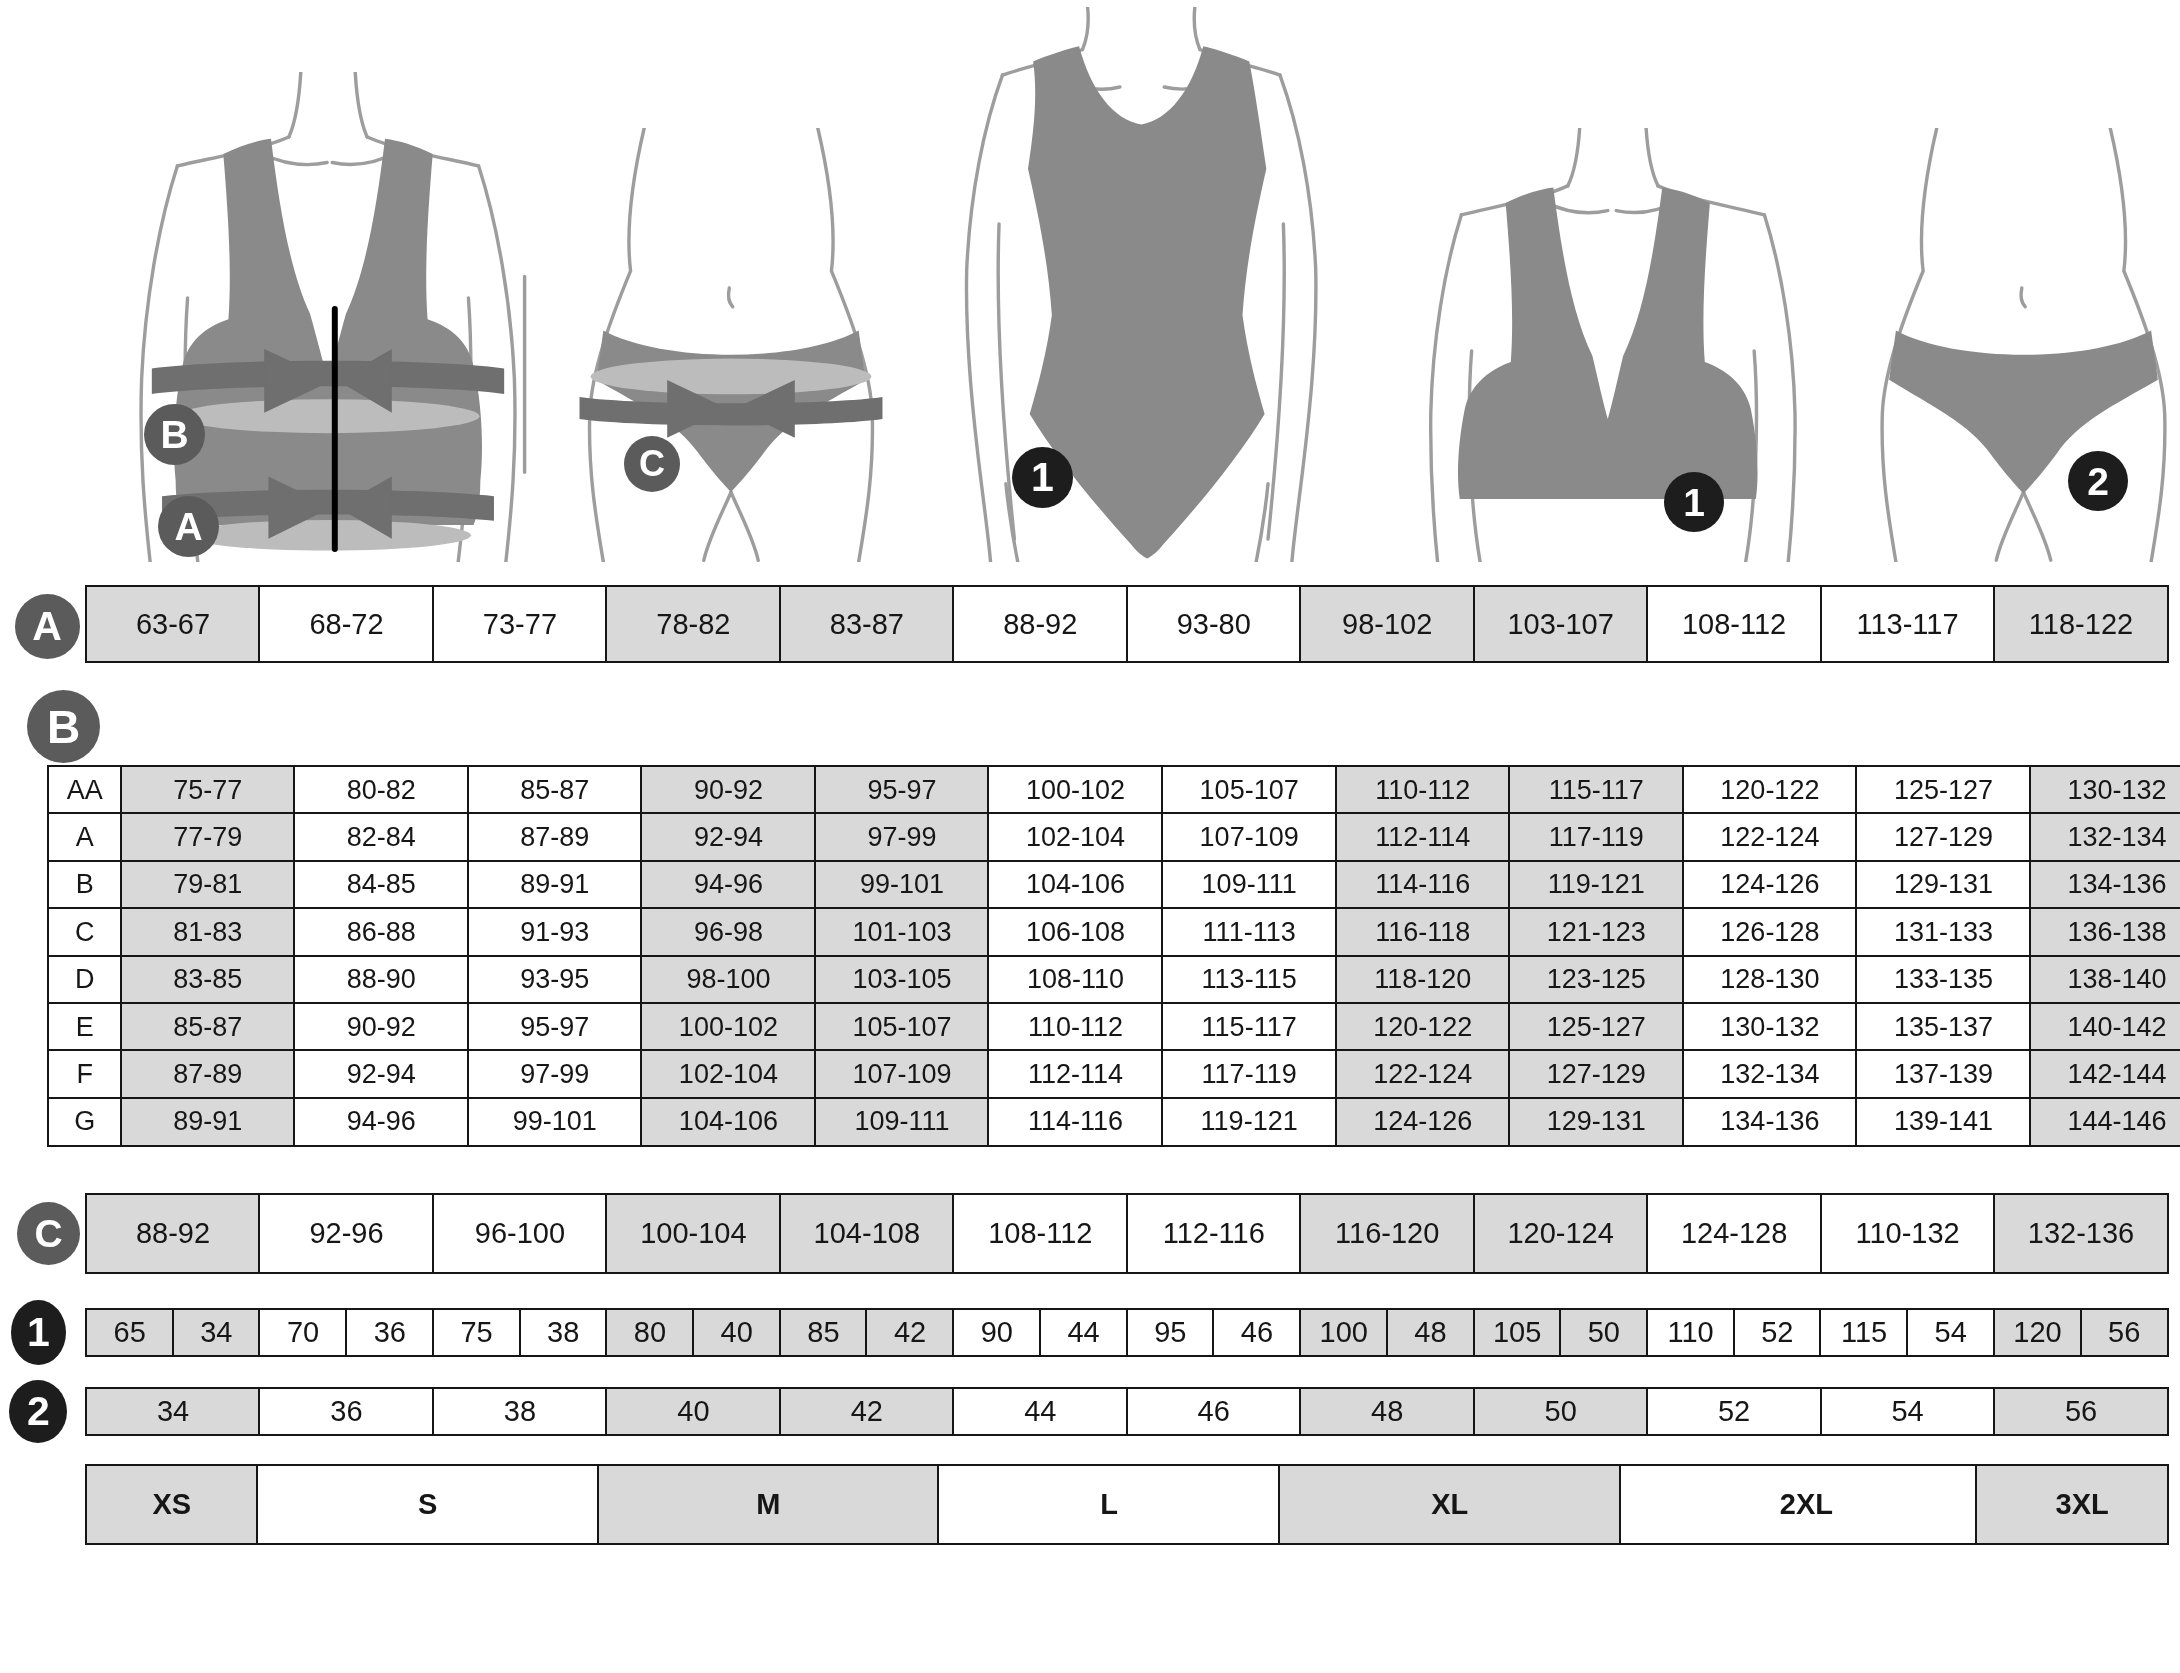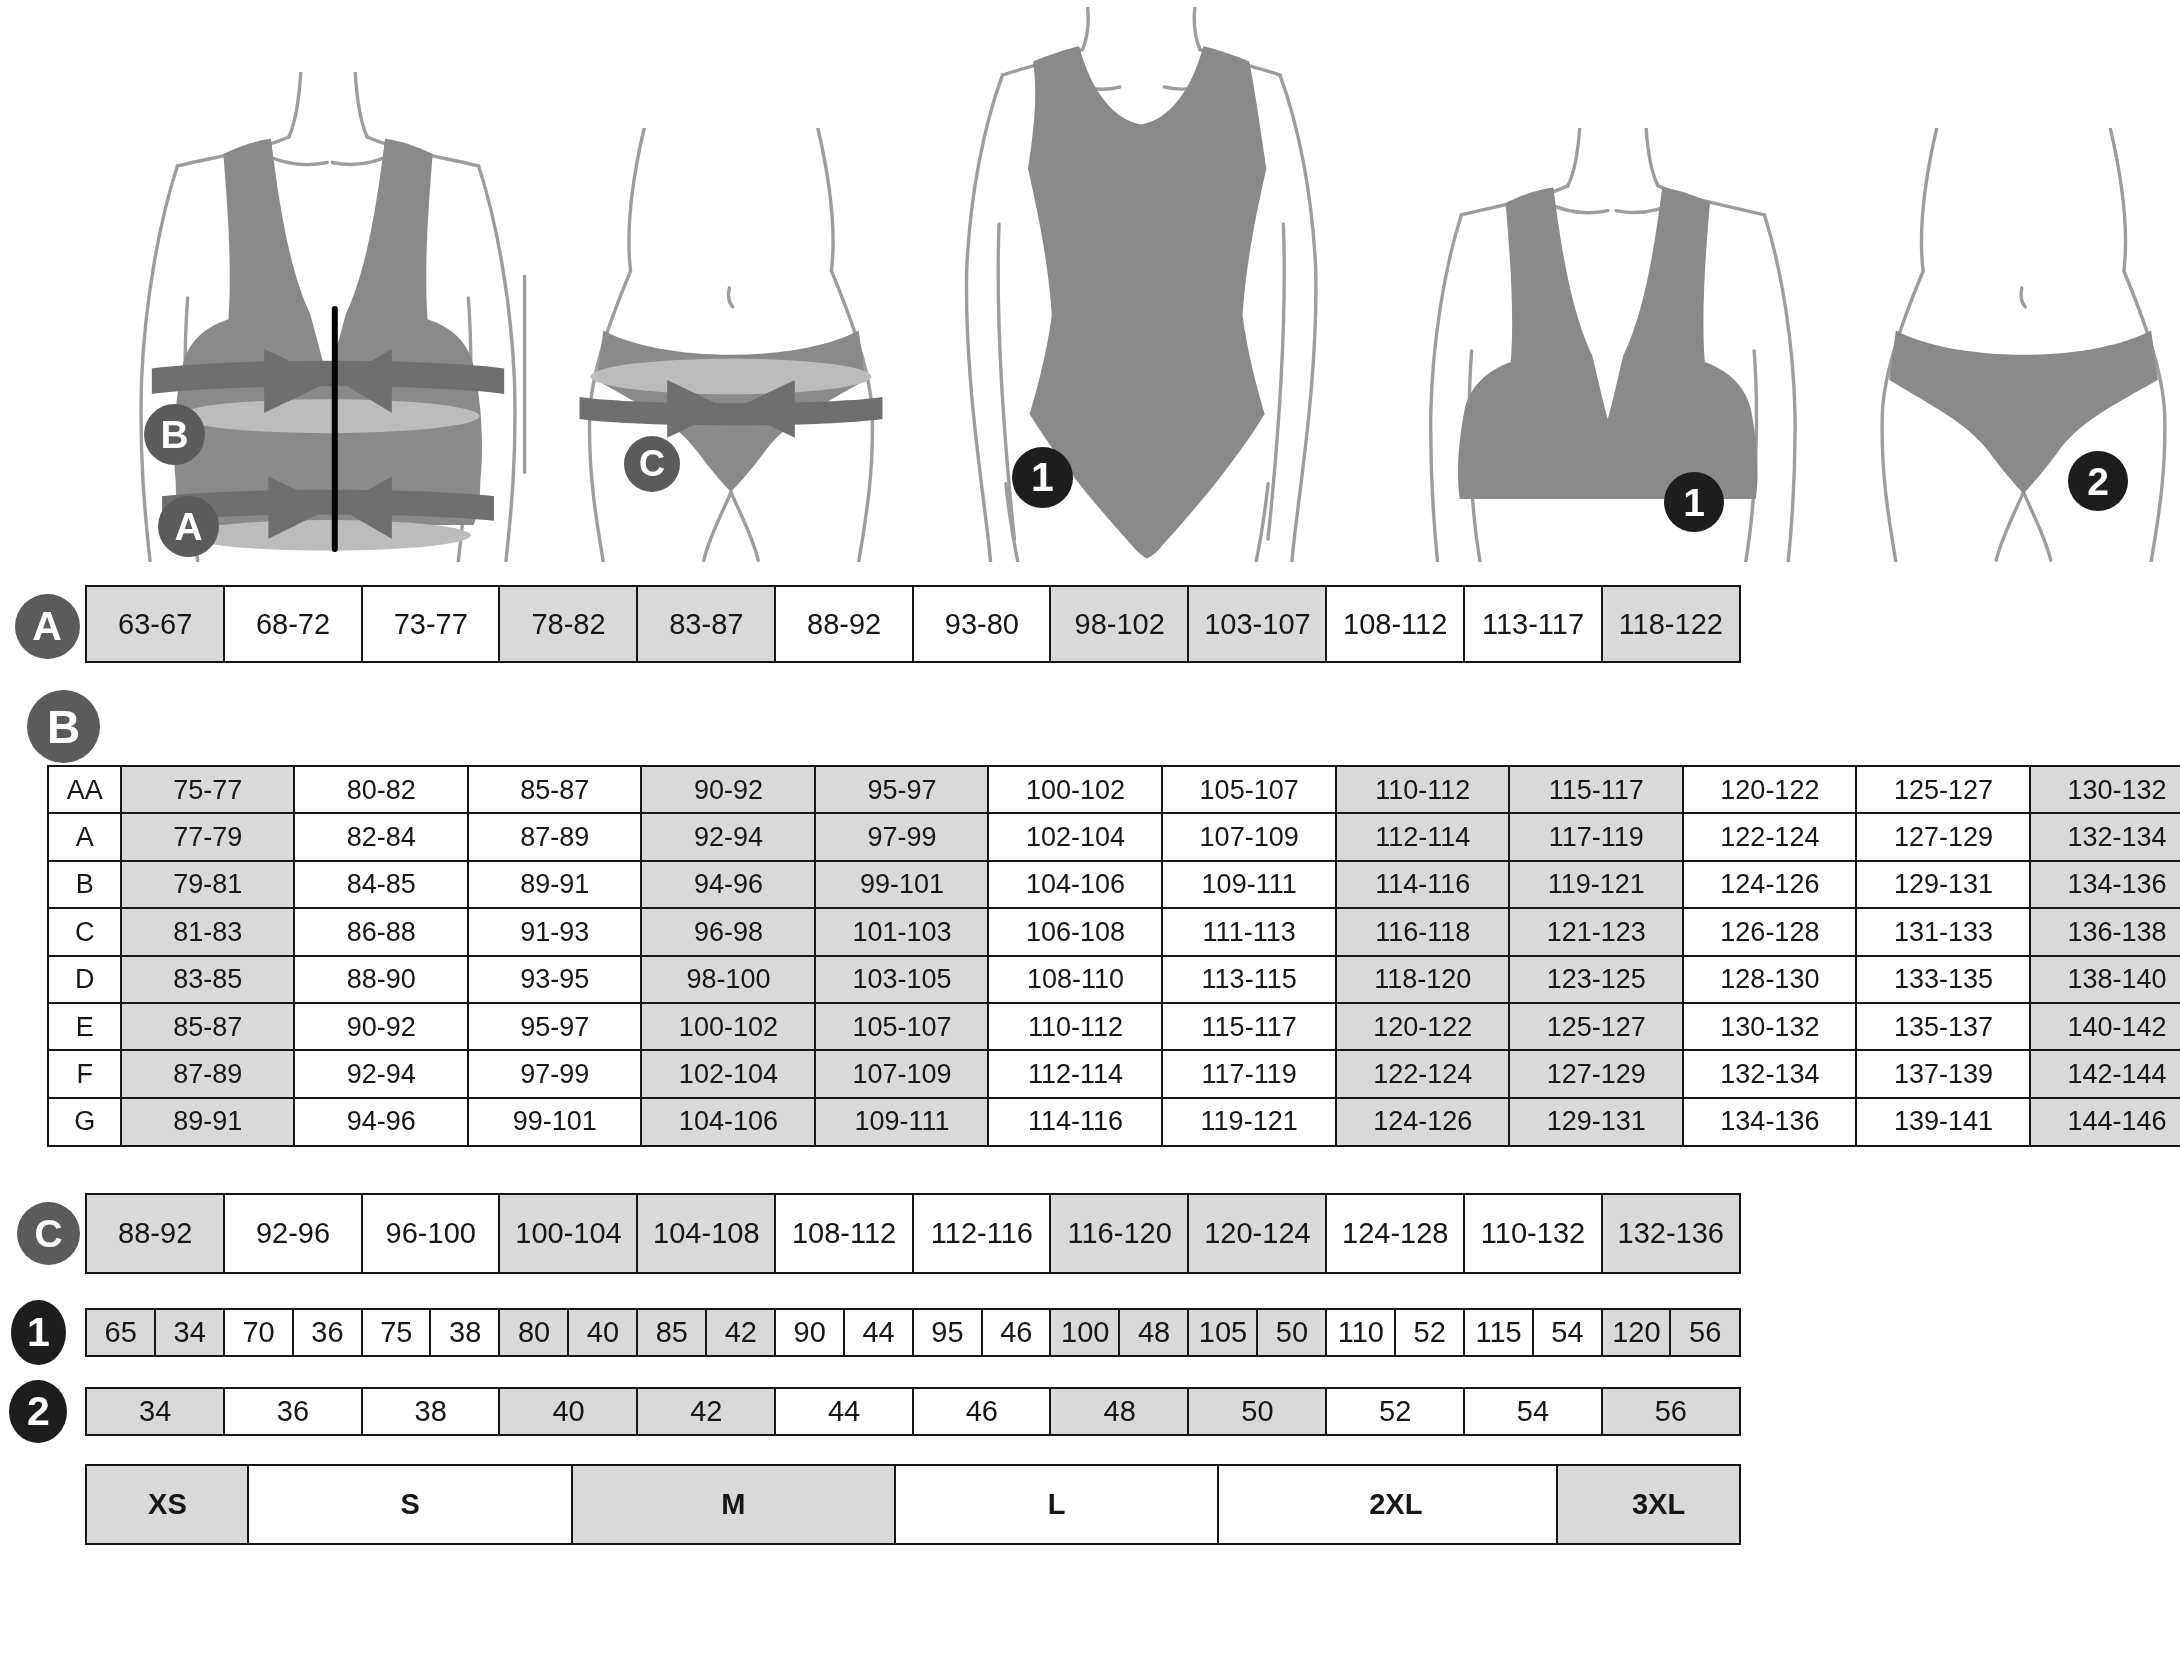--- a/index.html
+++ b/index.html
@@ -13,21 +13,21 @@
   
   .badge {
     position:absolute; border-radius:50%; color:#ffffff;
     display:flex; align-items:center; justify-content:center;
     font-weight:bold; line-height:1; user-select:none;
   }
   .badge.gray { background:#5b5b5b; }
   .badge.black { background:#1d1d1d; }
 
   
-  .trow { position:absolute; left:85px; width:1656px; display:flex; box-sizing:border-box; }
+  .trow { position:absolute; left:85px; width:2084px; display:flex; box-sizing:border-box; }
   .cell {
     flex:1 1 0; box-sizing:border-box; border:2.6px solid #161616; margin-left:-2.6px;
     background:#ffffff; display:flex; align-items:center; justify-content:center;
     font-size:29px; white-space:nowrap;
   }
   .cell:first-child { margin-left:0; }
   .cell.shade { background:#d9d9d9; }
 
   .btable { position:absolute; left:10.2px; top:765px; width:2158px;padding-left:37px; }
   .brow { display:flex; height:50px; margin-top:-2.6px; }
@@ -349,18 +349,19 @@
       <div class="cell shade">50</div>
       <div class="cell">52</div>
       <div class="cell">54</div>
       <div class="cell shade">56</div>
     </div>
   <div class="trow" id="row-sz">
       <div class="cell shade" style="flex-grow: 1;">XS</div>
       <div class="cell" style="flex-grow: 2;">S</div>
       <div class="cell shade" style="flex-grow: 2;">M</div>
       <div class="cell" style="flex-grow: 2;">L</div>
+      <div class="cell shade" style="flex-grow: 2;">XL</div>
       <div class="cell" style="flex-grow: 2; padding-left: 16px;">2XL</div>
       <div class="cell shade" style="flex-grow: 1; padding-left: 20px;">3XL</div>
     </div>
 
 </div>
 
 
 </body></html>

